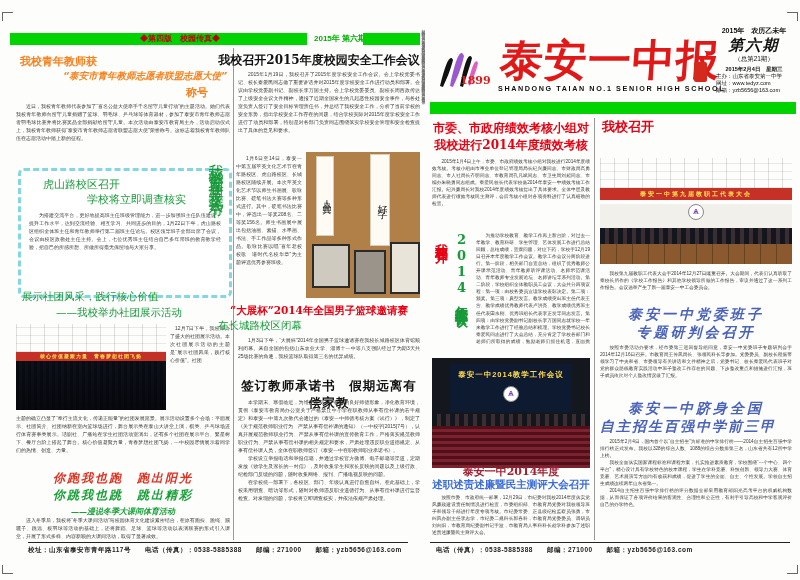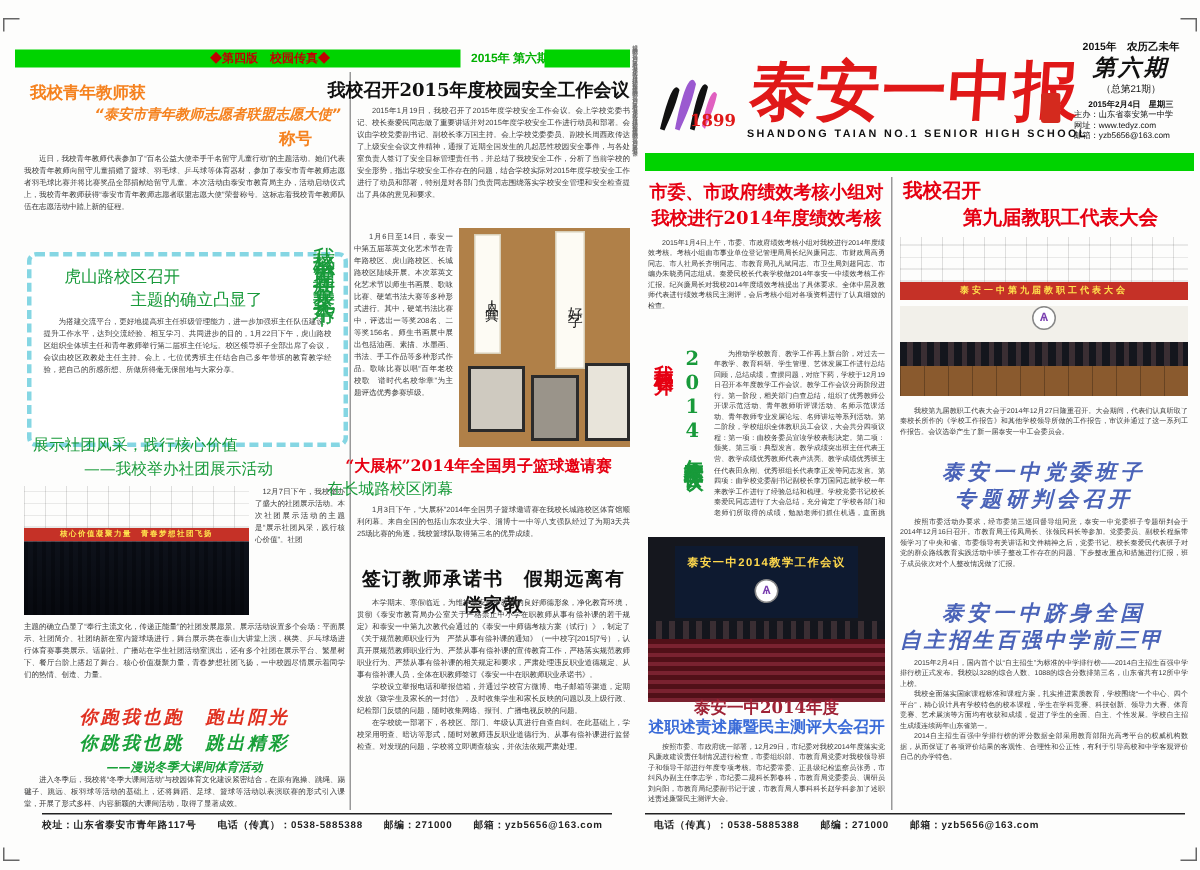--- a/index.html
+++ b/index.html
@@ -73,21 +73,21 @@
 
   <div class="abs colrule" style="left:225px;top:30px;height:492px;"></div>
 
   <div class="abs h-orange" style="left:12px;top:36px;font-size:11px;">我校青年教师获</div>
   <div class="abs h-orange" style="left:14px;top:52px;font-size:9.5px;font-style:italic;margin-left:41px;">“泰安市青年教师志愿者联盟志愿大使”</div>
   <div class="abs h-orange" style="left:178px;top:67px;font-size:11px;">称号</div>
   <p class="abs bt" style="left:8px;top:84px;width:214px;">近日，我校青年教师代表参加了“百名公益大使牵手千名留守儿童行动”的主题活动。她们代表我校青年教师向留守儿童捐赠了篮球、羽毛球、乒乓球等体育器材，参加了泰安市青年教师志愿者羽毛球比赛并将比赛奖品全部捐献给留守儿童。本次活动由泰安市教育局主办，活动启动仪式上，我校青年教师获得“泰安市青年教师志愿者联盟志愿大使”荣誉称号。这标志着我校青年教师队伍在志愿活动中踏上新的征程。</p>
 
   <div class="abs wavybox" style="left:10px;top:150px;width:192px;height:112px;padding:6px 8px;">
     <div class="h-green" style="font-size:11px;margin-left:14px;">虎山路校区召开</div>
-    <div class="h-green" style="font-size:11px;margin-left:58px;">主题的确立凸显了</div>
+    <div class="h-green" style="font-size:11px;margin-left:58px;">学校将立即调查核实</div>
     <p class="bt" style="margin-top:4px;">为搭建交流平台，更好地提高班主任班级管理能力，进一步加强班主任队伍建设，提升工作水平，达到交流经验、相互学习、共同进步的目的，1月22日下午，虎山路校区组织全体班主任和青年教师举行第二届班主任论坛。校区领导班子全部出席了会议，会议由校区政教处主任主持。会上，七位优秀班主任结合自己多年带班的教育教学经验，把自己的所感所想、所做所得毫无保留地与大家分享。</p>
   </div>
 
   <div class="abs h-green" style="left:14px;top:272px;font-size:10.5px;">展示社团风采，践行核心价值</div>
   <div class="abs h-green" style="left:48px;top:288px;font-size:10.5px;">——我校举办社团展示活动</div>
 
   <div class="abs photo" style="left:8px;top:306px;width:150px;height:86px;">
     <div class="ceiling" style="height:28px;"></div>
     <div class="banner-red" style="height:9px;line-height:9px;font-size:5px;letter-spacing:1px;">核心价值凝聚力量　青春梦想社团飞扬</div>
     <div class="crowd" style="height:49px;"></div>
@@ -178,21 +178,20 @@
     </div>
     <div class="abs heads" style="left:0;top:56px;width:158px;height:12px;"></div>
     <div class="abs seats-red" style="left:0;top:68px;width:158px;height:42px;"></div>
   </div>
 
   <div class="abs h-maroon" style="left:4px;top:446px;width:158px;font-size:11px;text-align:center;">泰安一中2014年度</div>
   <div class="abs" style="left:4px;top:460px;width:158px;font-size:10.5px;text-align:center;font-weight:bold;color:#3a6bd8;font-family:'DejaVu Serif',serif;">述职述责述廉暨民主测评大会召开</div>
   <p class="abs bt2" style="left:4px;top:476px;width:158px;height:46px;overflow:hidden;">按照市委、市政府统一部署，12月29日，市纪委对我校2014年度落实党风廉政建设责任制情况进行检查，市委组织部、市教育局党委对我校领导班子和领导干部进行年度专项考核。市纪委常委、正县级纪检监察员张勇，市纠风办副主任李志学，市纪委二规科长郭春科，市教育局党委委员、调研员刘向阳，市教育局纪委副书记于波，市教育局人事科科长赵学科参加了述职述责述廉暨民主测评大会。</p>
 
   <div class="abs h-red" style="left:174px;top:100px;font-size:13px;">我校召开</div>
-  <div class="abs h-red" style="left:214px;top:118px;font-size:13px;">第九届教职工代表大会</div>
 
   <div class="abs photo" style="left:172px;top:140px;width:192px;height:106px;">
     <div class="ceiling" style="height:30px;"></div>
     <div class="banner-red" style="height:12px;line-height:12px;font-size:6px;letter-spacing:2px;">泰安一中第九届教职工代表大会</div>
     <div style="height:24px;background:#f2f0ea;position:relative;">
       <div class="logo-circle" style="width:14px;height:14px;line-height:14px;font-size:8px;margin:4px auto 0;">Ѧ</div>
     </div>
     <div class="heads" style="height:16px;"></div>
     <div class="wood" style="height:24px;"></div>
   </div>

